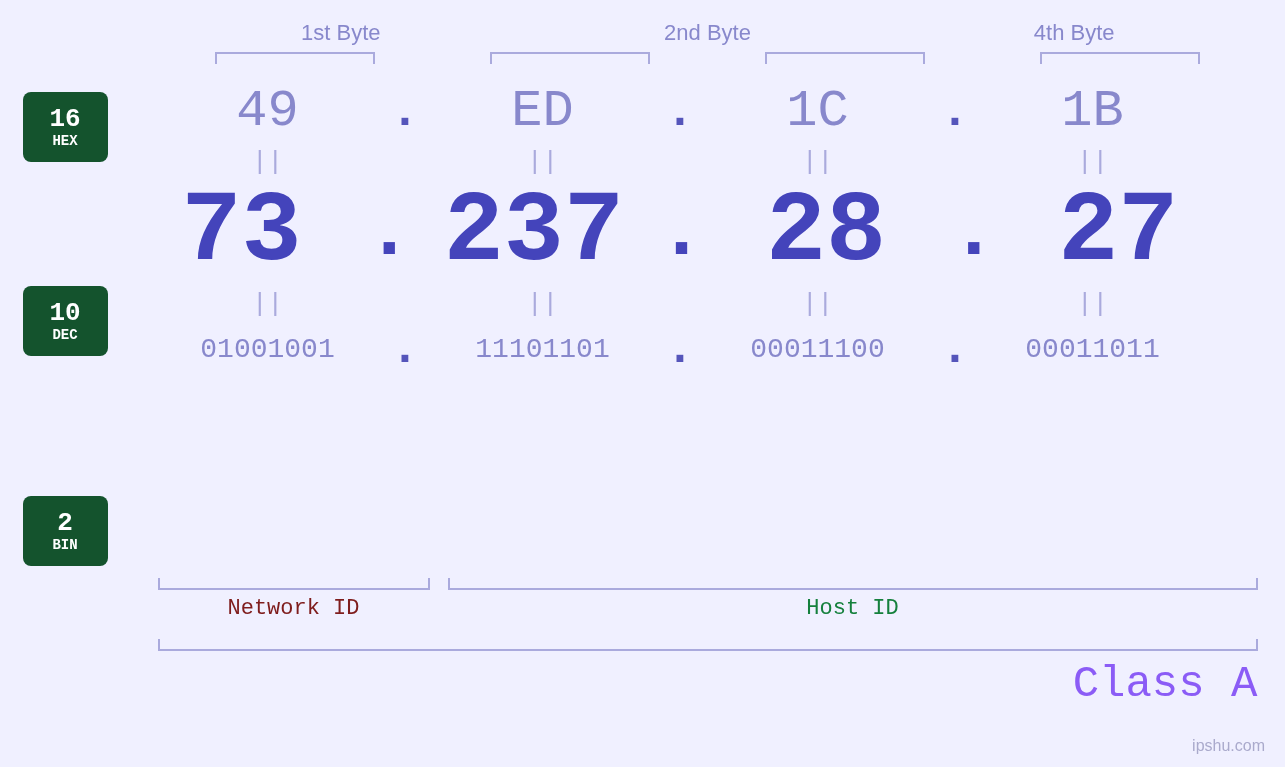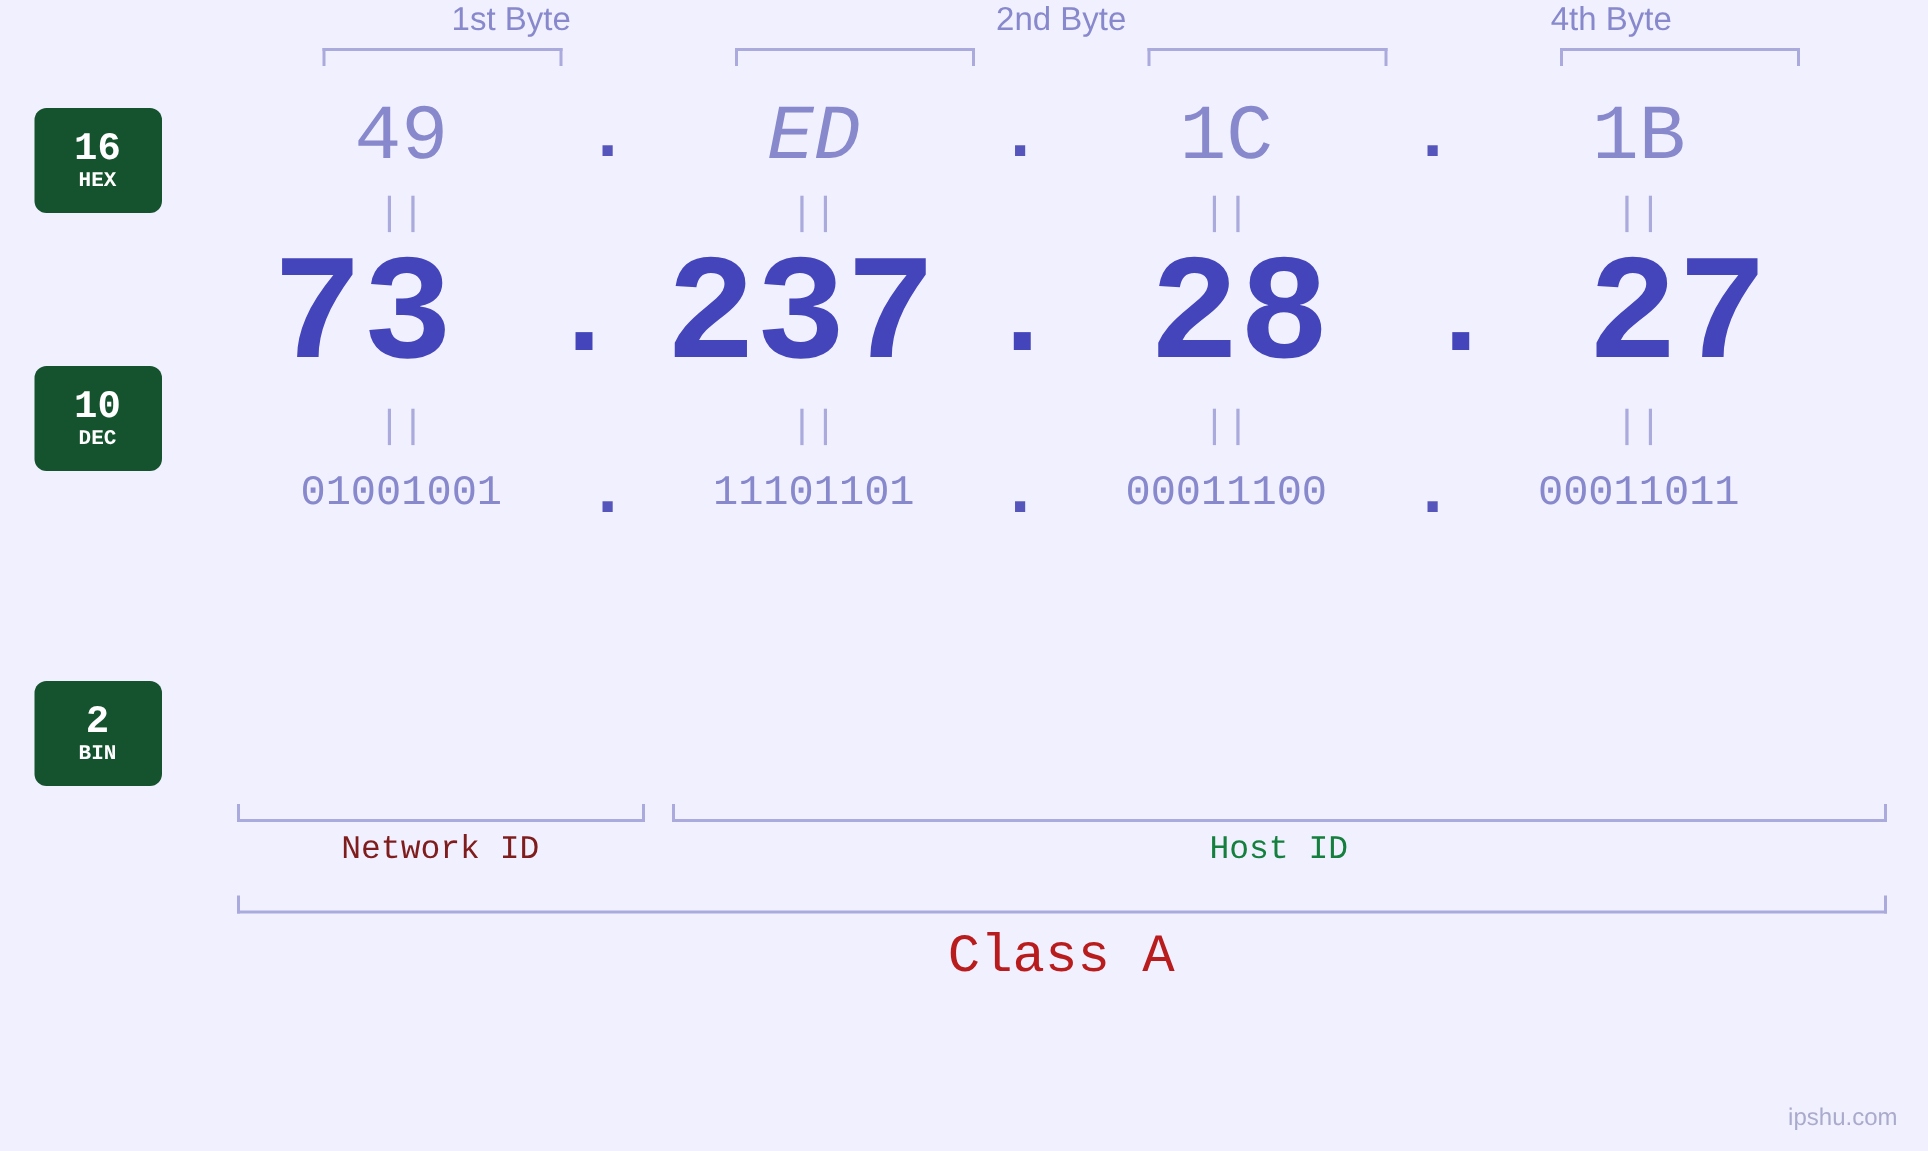--- a/index.html
+++ b/index.html
@@ -13,20 +13,21 @@
       position: relative;
     }
 
     .container {
       width: 1285px;
       height: 767px;
       position: relative;
       display: flex;
       flex-direction: column;
       align-items: center;
+      padding-top: 20px;
       border-radius: 17px;
     }
 
     .byte-header {
       color: #8888cc;
       font-size: 22px;
       font-family: Arial, sans-serif;
       width: 220px;
       text-align: center;
     }
@@ -167,38 +168,38 @@
       </div>
   </div>
 
   <div class="main-area">
 
     <div class="labels-col">
       <div class="base-badge">
         <span class="base-num">16</span>
         <span class="base-label">HEX</span>
       </div>
-      <div class="base-badge" style="margin-top:42px;">
+      <div class="base-badge" style="margin-top:64px;">
         <span class="base-num">10</span>
         <span class="base-label">DEC</span>
       </div>
       <div class="base-badge" style="margin-top:80px;">
         <span class="base-num">2</span>
         <span class="base-label">BIN</span>
       </div>
     </div>
 
     <div class="values-area">
 
       <div style="display:flex; align-items:center; width:1100px; justify-content:center; gap:0;">
         <div style="width:230px; text-align:center;">
           <span class="hex-val">49</span>
         </div>
         <div class="quad-dot">.</div>
-        <div style="width:230px; text-align:center;font-style:italic;">
+        <div style="width:230px; text-align:center;">
           <span class="hex-val">ED</span>
         </div>
         <div class="quad-dot">.</div>
         <div style="width:230px; text-align:center;">
           <span class="hex-val">1C</span>
         </div>
         <div class="quad-dot">.</div>
         <div style="width:230px; text-align:center;">
           <span class="hex-val">1B</span>
         </div>
@@ -273,18 +274,18 @@
     </div>
     <div style="display:flex; width:1100px; margin-top:6px;">
       <div style="width:272px; text-align:center; color:#7f1d1d; font-size:22px; font-family: 'Courier New', monospace;">Network ID</div>
       <div style="width:18px;"></div>
       <div style="flex:1; text-align:center; color:#15803d; font-size:22px; font-family: 'Courier New', monospace;">Host ID</div>
     </div>
   </div>
 
   <div style="width:1100px; margin-left:130px; margin-top:18px;">
     <div style="width:1100px; height:12px; border-bottom:2px solid #aaaadd; border-left:2px solid #aaaadd; border-right:2px solid #aaaadd;"></div>
-    <div style="text-align:center; color:#b91c1c; font-size:36px; font-family:'Courier New',monospace; margin-top:8px;">Class A</div>
+    <div style="text-align:right; color:#8b5cf6; font-size:44px; font-family:'Courier New',monospace; margin-top:8px;">Class A</div>
   </div>
 
   <div class="watermark">ipshu.com</div>
 
 </div>
 
 </body></html>

